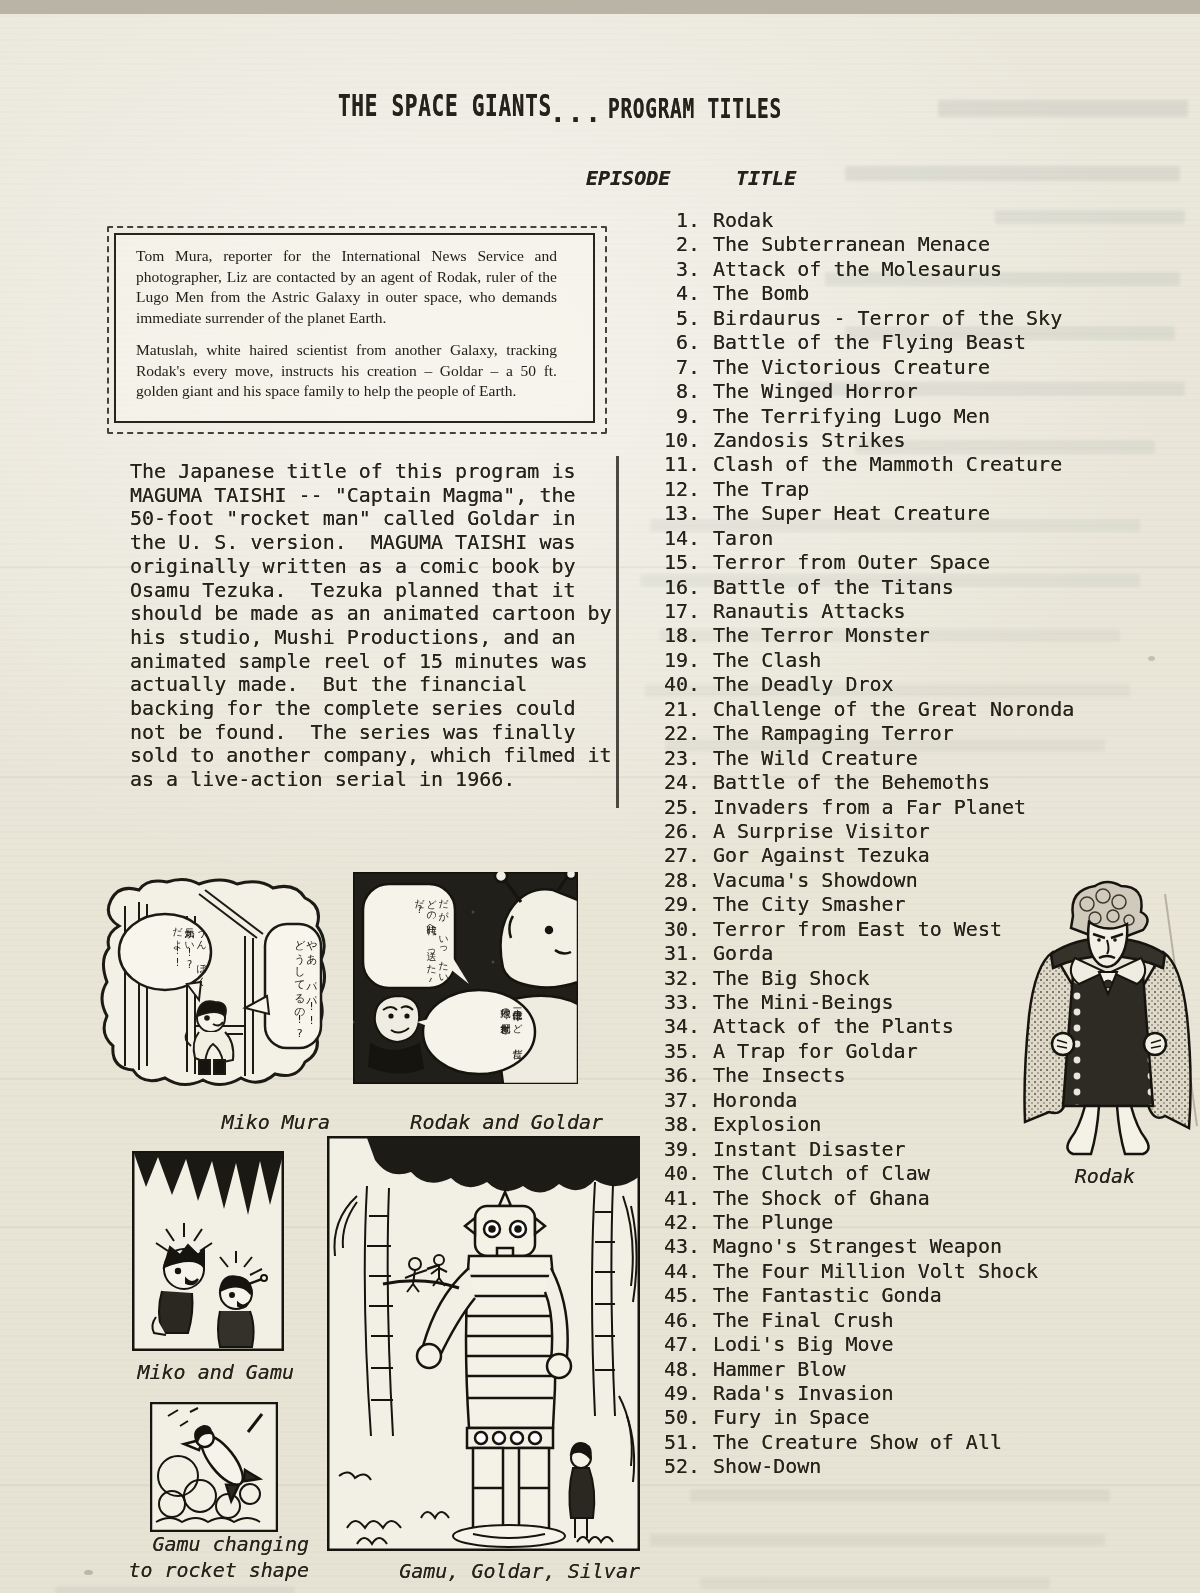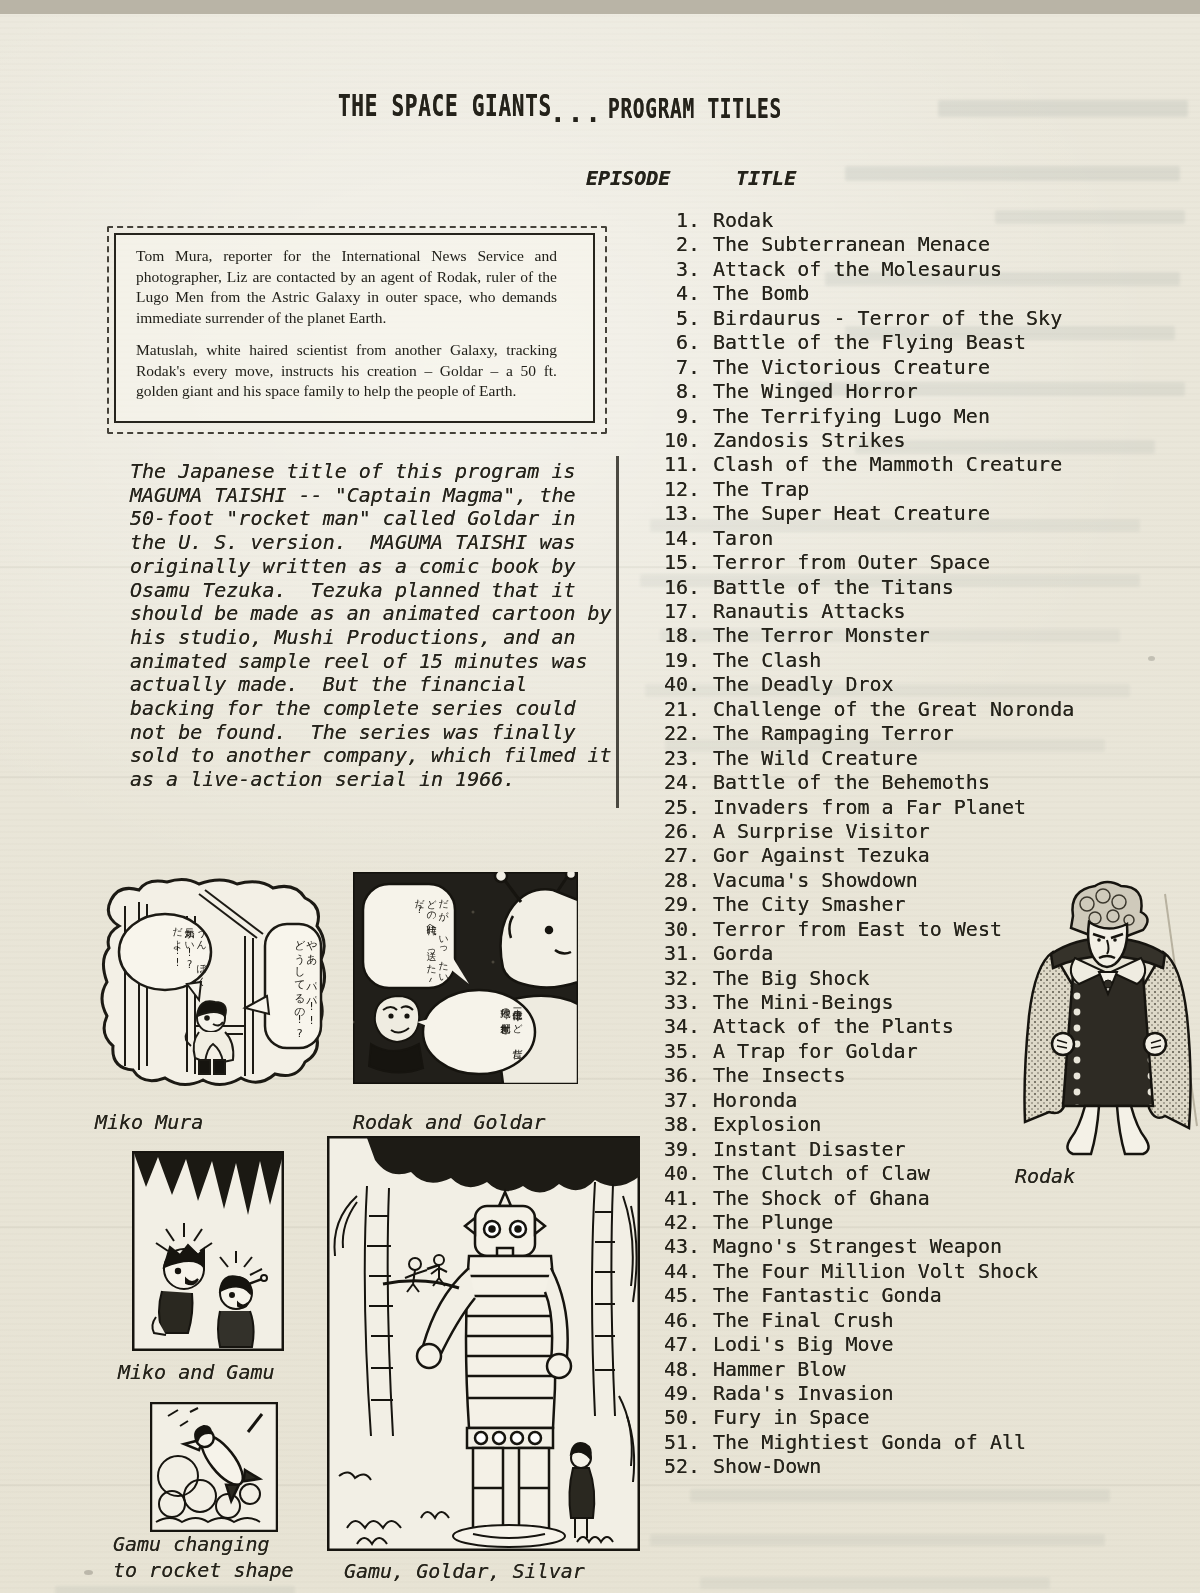--- a/index.html
+++ b/index.html
@@ -26,25 +26,25 @@
   .ep-num{width:48px;text-align:right;flex:none;}
   .ep-title{margin-left:13px;white-space:pre;}
   
   .clip-outer{left:107px;top:212px;width:496px;height:204px;border:2px dashed #45423a;border-radius:2px;}
   .clip-inner{left:114px;top:219px;width:481px;height:190px;border:2px solid #26241d;background:rgba(248,245,236,.55);
     box-sizing:border-box;padding:11px 36px 10px 20px;
     font-family:"Liberation Serif","DejaVu Serif",serif;font-size:15.5px;line-height:20.5px;text-align:justify;color:#21201a;}
   .clip-inner p{margin:0;}
   .clip-inner p + p{margin-top:12px;}
   
-  .about{left:130px;top:446px;width:486px;font-style:italic;font-size:20px;line-height:23.7px;white-space:pre-wrap;}
+  .about{left:130px;top:446px;width:486px;font-size:20px;line-height:23.7px;white-space:pre-wrap;}
   .vline{left:616px;top:442px;width:2.5px;height:352px;background:#2e2b24;opacity:.85;}
   
   .panel{position:absolute;}
-  .cap{font-style:italic;font-size:20px;text-align:left;white-space:nowrap;}
+  .cap{font-style:italic;font-size:20px;text-align:right;white-space:nowrap;}
   .jp{position:absolute;writing-mode:vertical-rl;text-orientation:upright;font-size:10px;line-height:12px;
       letter-spacing:1px;color:#1d1b15;overflow:hidden;}
   svg{display:block;}
   
   .ghost{position:absolute;background:#7d8a86;filter:blur(1.6px);border-radius:2px;}
   .streak{position:absolute;left:0;width:100%;height:2px;background:rgba(95,92,78,.055);}
   .speck{position:absolute;background:#55524a;border-radius:50%;}
 </style>
 </head>
 <body>
@@ -329,21 +329,21 @@
       <span class="ep-title">Rada's Invasion</span>
     </div>
 
     <div class="ep-row">
       <span class="ep-num">50.</span>
       <span class="ep-title">Fury in Space</span>
     </div>
 
     <div class="ep-row">
       <span class="ep-num">51.</span>
-      <span class="ep-title">The Mightiest Gonda of All</span>
+      <span class="ep-title">The Creature Show of All</span>
     </div>
 
     <div class="ep-row">
       <span class="ep-num">52.</span>
       <span class="ep-title">Show-Down</span>
     </div>
   </div>
 
   <div class="abs clip-outer"></div>
   <div class="abs clip-inner">
@@ -599,21 +599,21 @@
         <ellipse cx="182" cy="400" rx="56" ry="11" fill="#f6f3ea"></ellipse>
         <path d="M146,398 q36,8 72,0"></path>
         <path d="M20,392 q8,-14 18,0 q8,-14 18,0 q8,-14 18,0"></path>
         <path d="M30,408 q7,-12 15,0 q7,-12 15,0"></path>
         <path d="M94,382 q6,-12 14,0 q6,-12 14,0"></path>
         <path d="M250,406 q6,-10 12,0 q6,-10 12,0 q6,-10 12,0"></path>
         <path d="M12,340 q10,-8 16,2 q10,-8 16,2"></path>
       </g>
     </svg>
   </div>
-  <div class="abs tw cap" style="left:344px;top:1545px;width:310px">Gamu, Goldar, Silvar</div>
+  <div class="abs tw cap" style="left:330px;top:1545px;width:310px">Gamu, Goldar, Silvar</div>
 
   <div class="panel" style="left:1015px;top:862px;width:185px;height:285px">
     <svg width="185" height="285" viewBox="0 0 185 285">
       <defs>
         <pattern id="stip" width="6" height="6" patternUnits="userSpaceOnUse">
           <rect width="6" height="6" fill="#ddd8c7"></rect>
           <circle cx="2" cy="2" r="1" fill="#5a564a"></circle>
             <circle cx="5" cy="5" r="0.8" fill="#6a6557"></circle>
         </pattern>
         <pattern id="coatdots" width="100" height="16" patternUnits="userSpaceOnUse">

